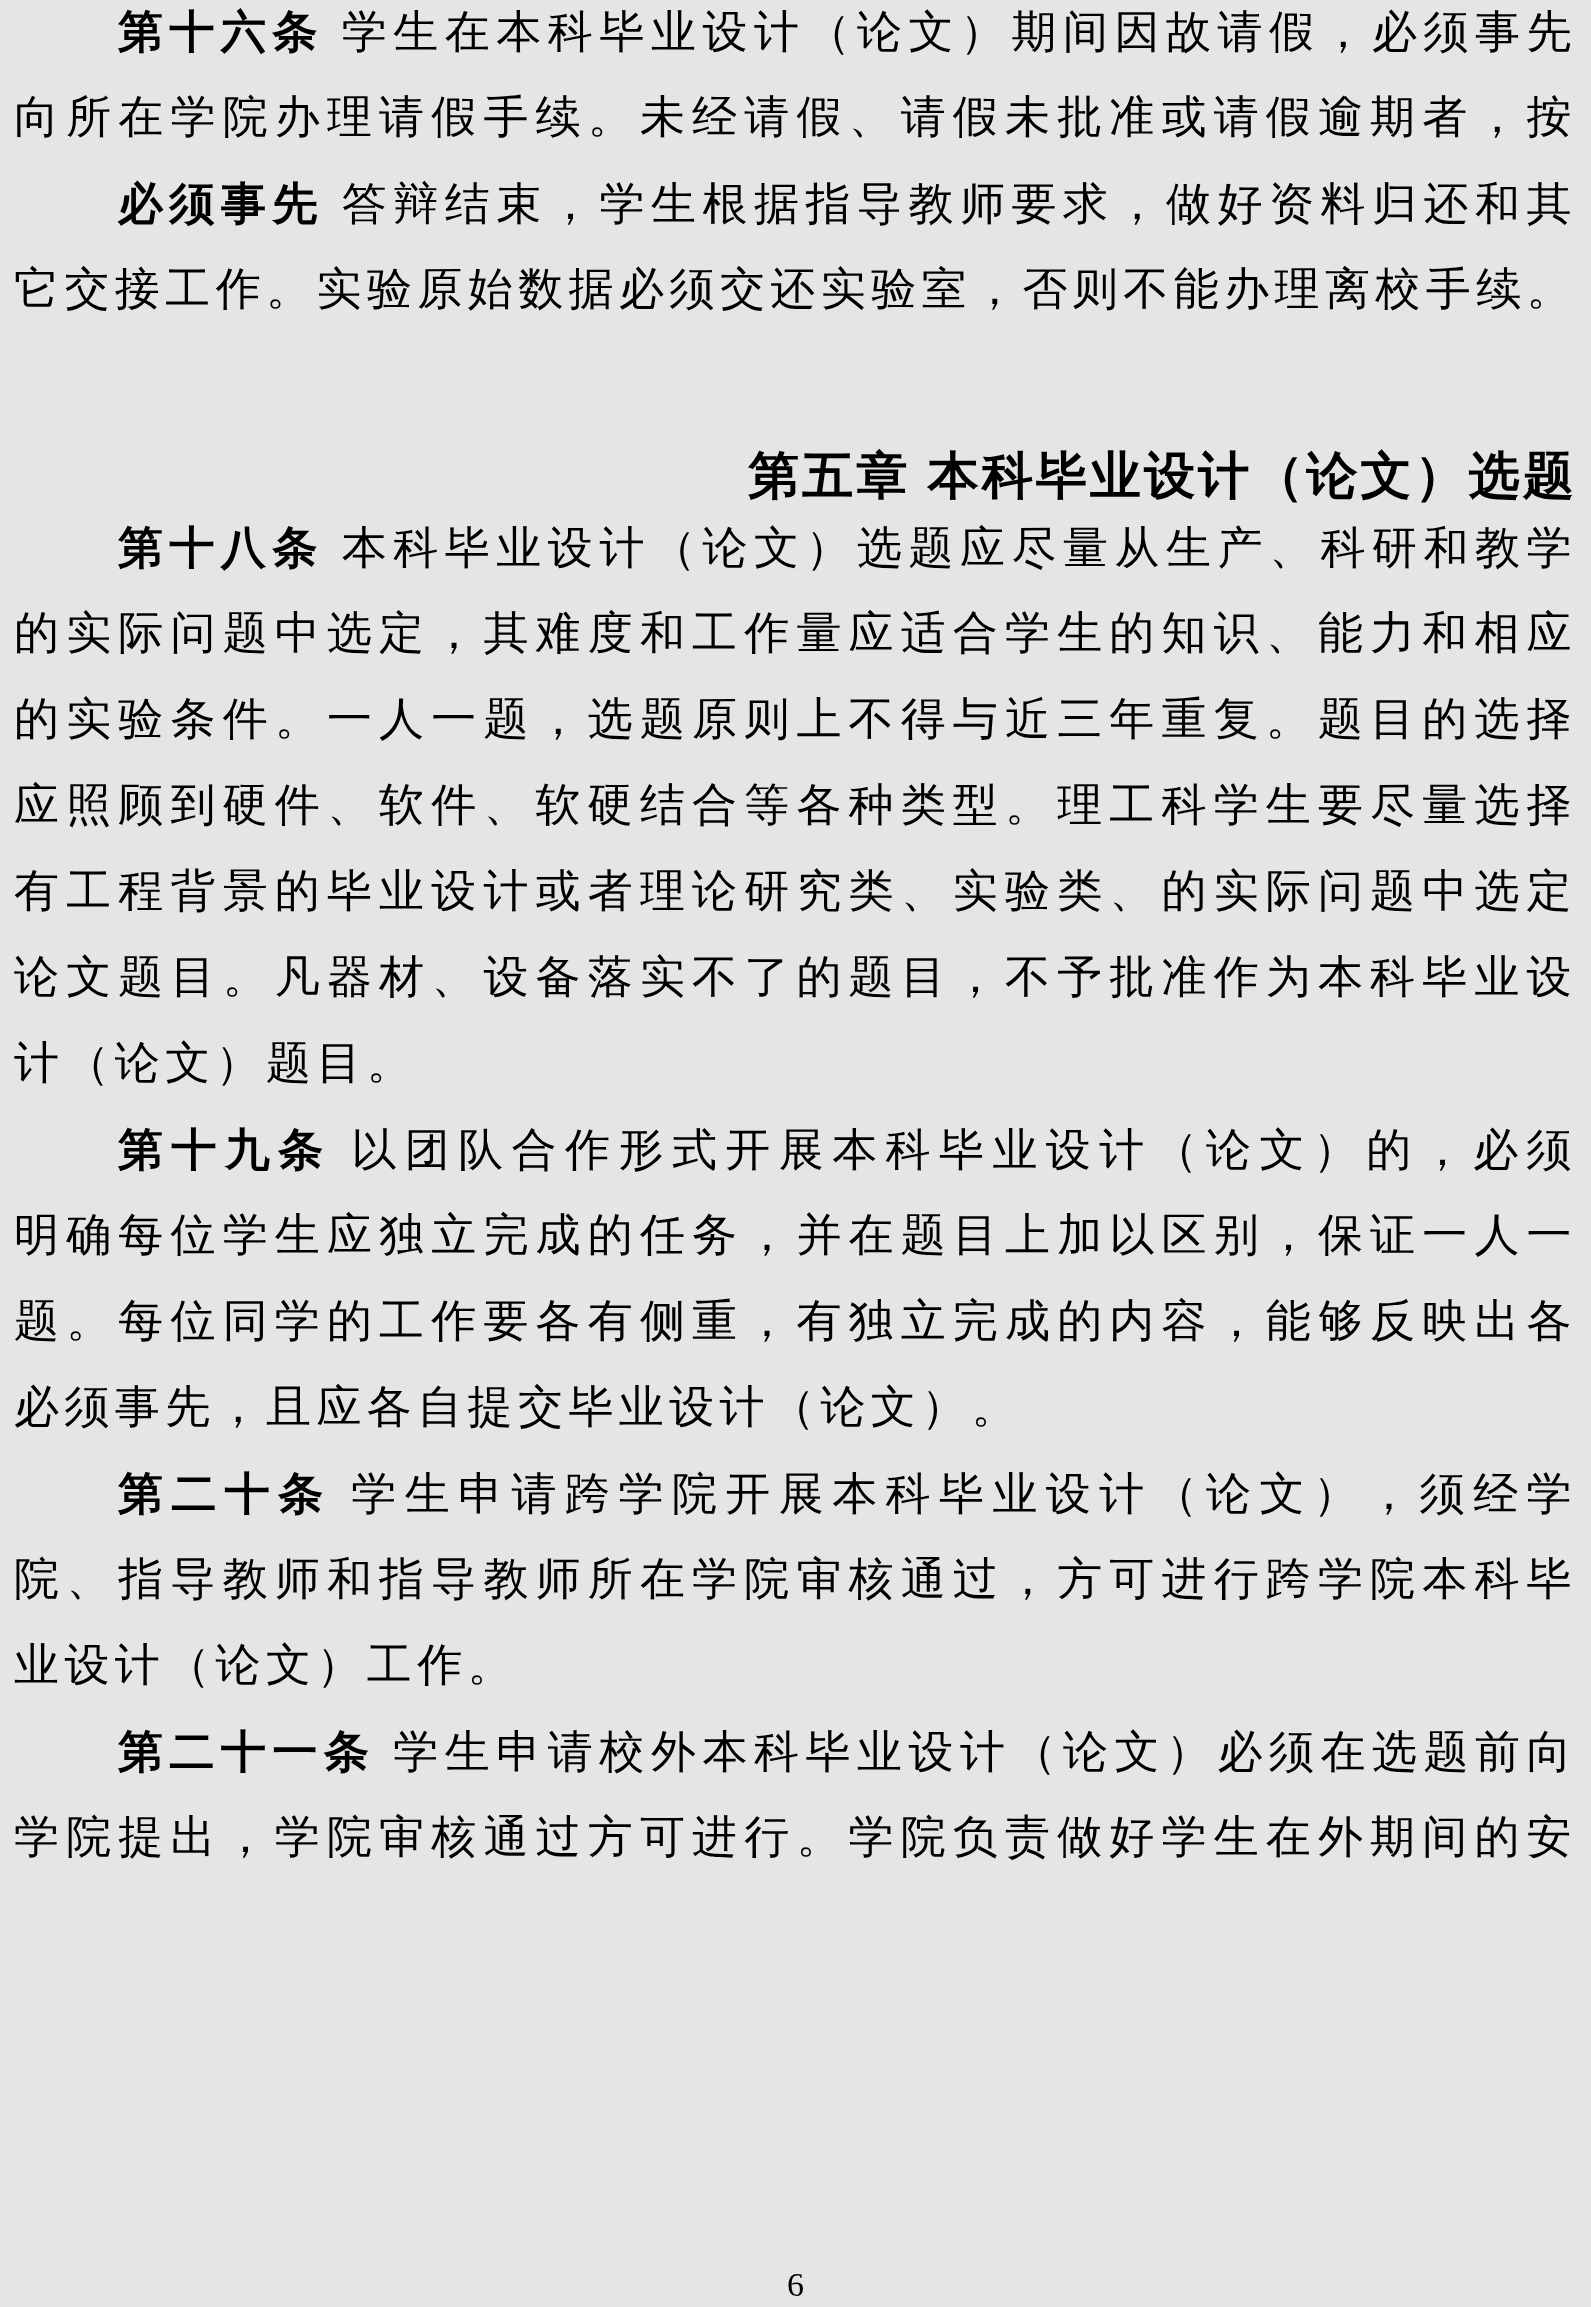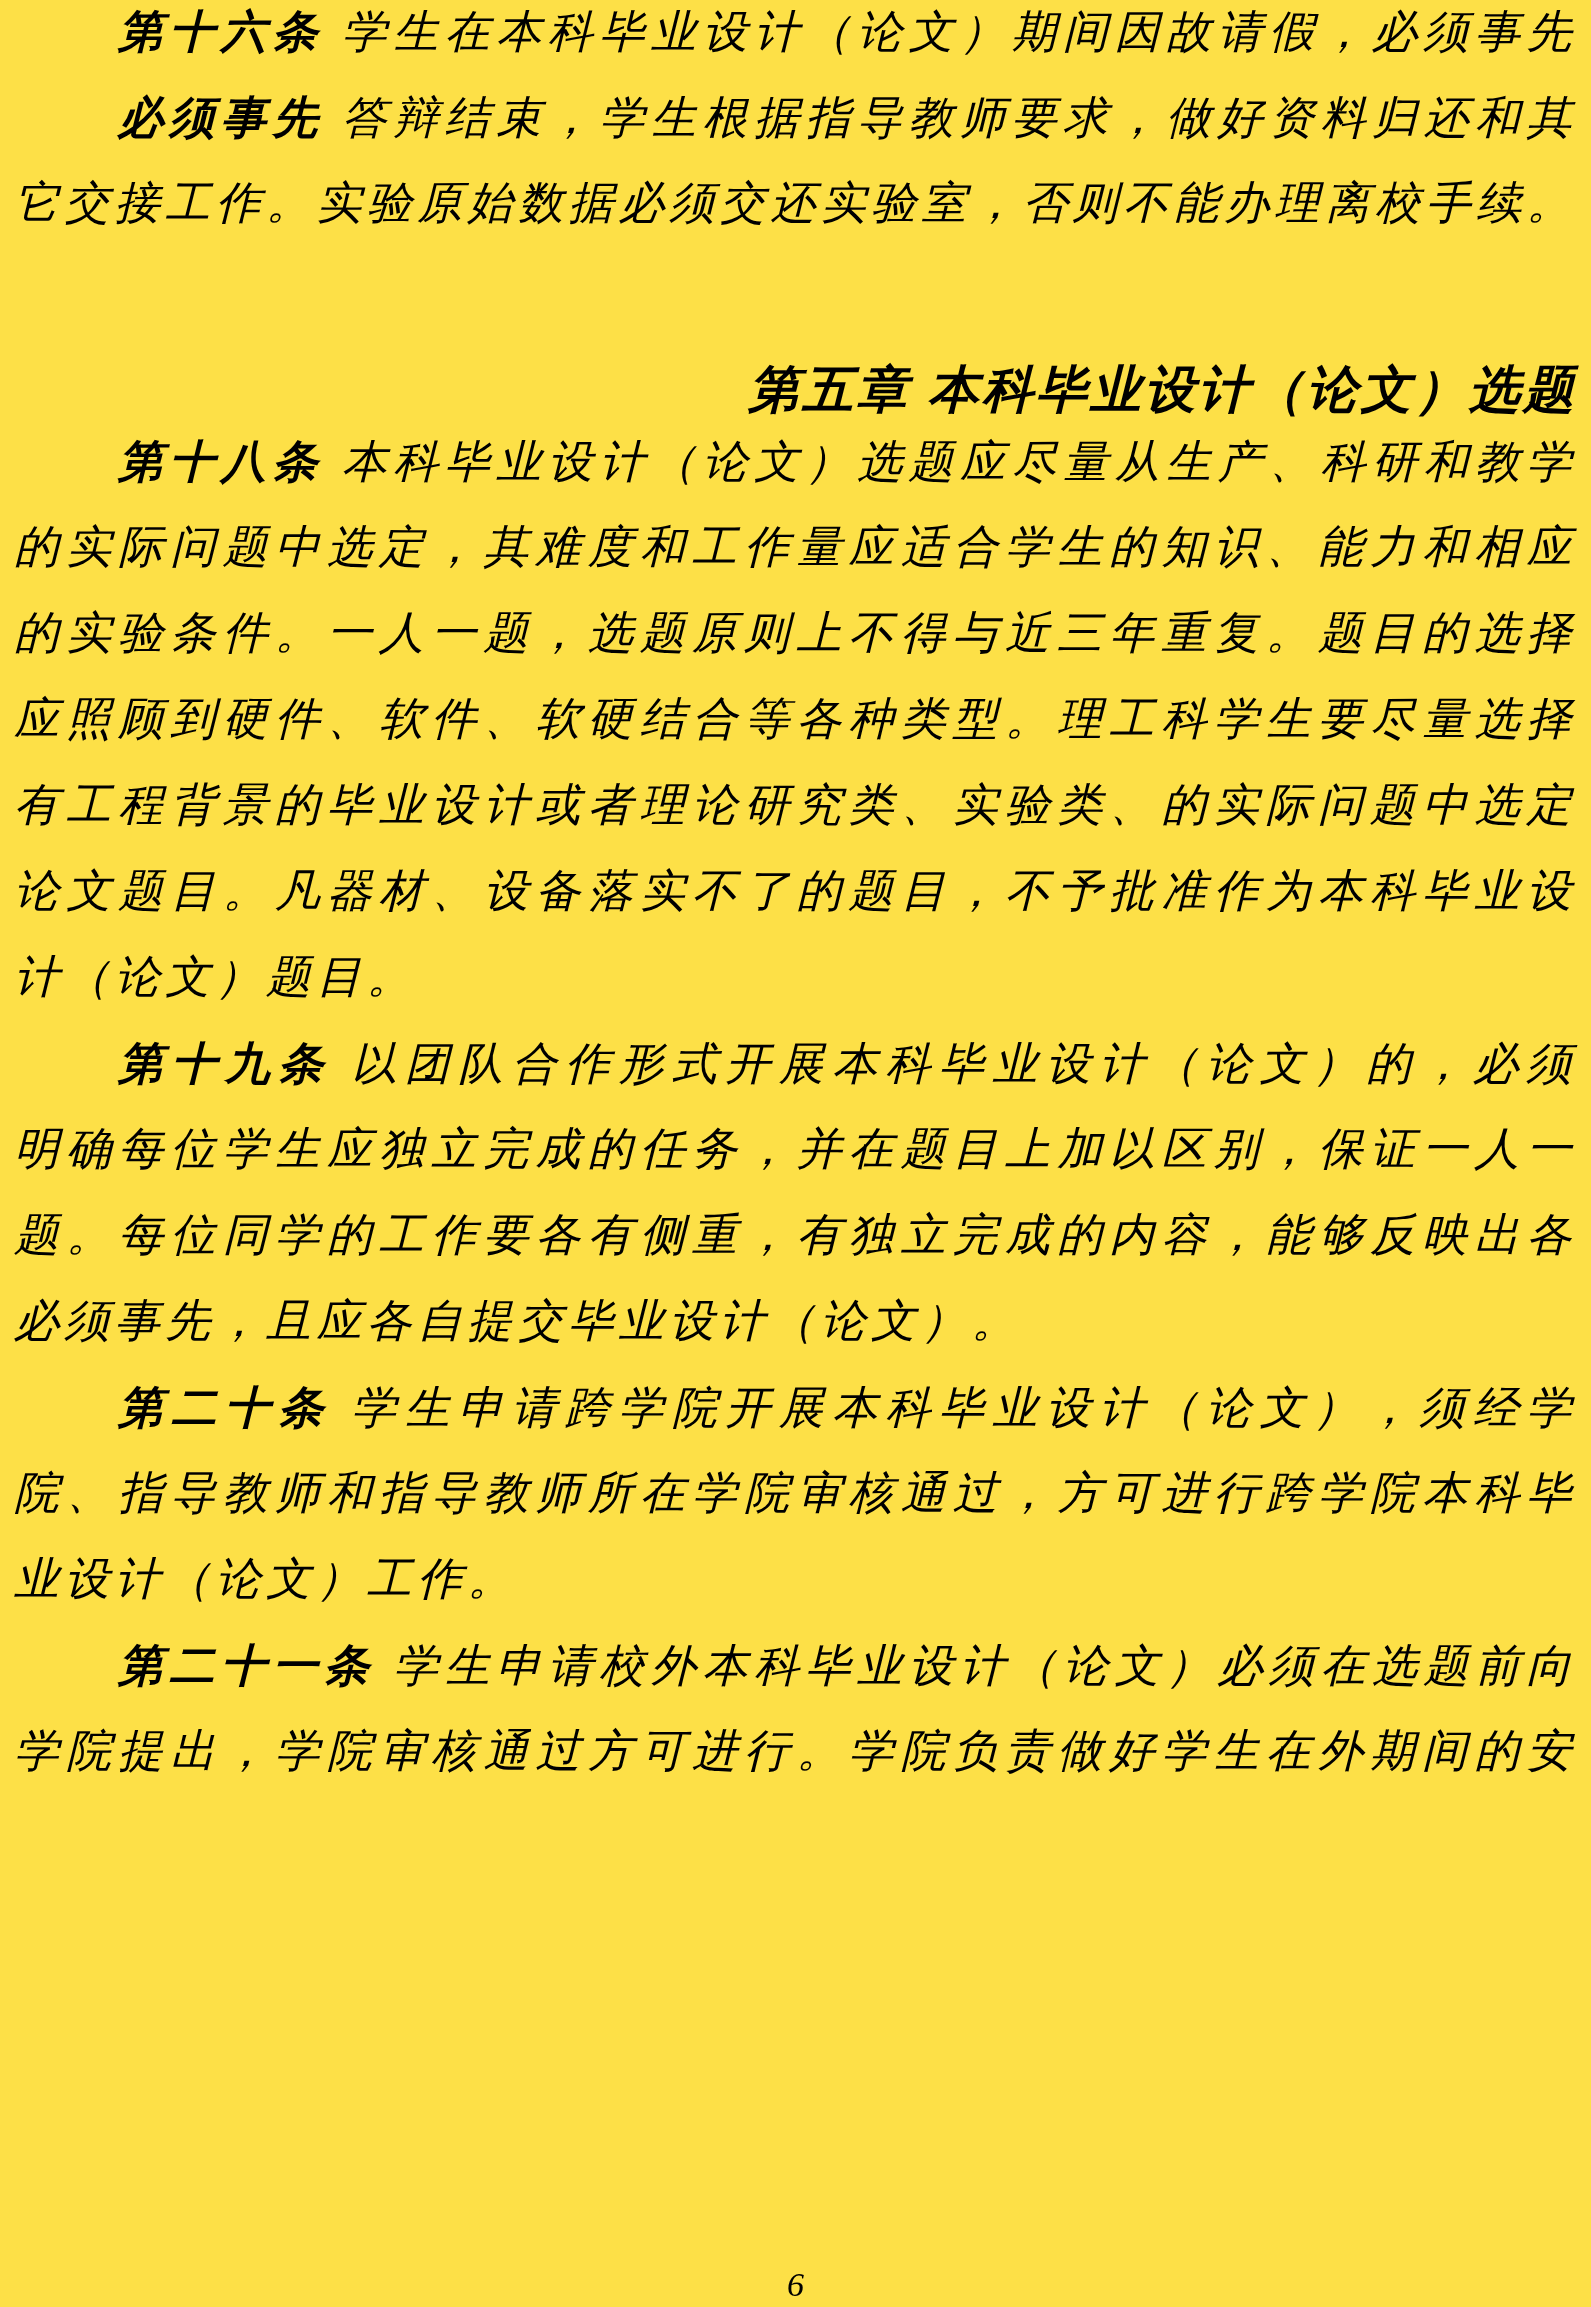--- a/index.html
+++ b/index.html
@@ -4,25 +4,24 @@
 <style>
   html, body {
     margin: 0;
     padding: 0;
     background: #ffffff;
   }
   .page {
     position: relative;
     width: 1591px;
     height: 2307px;
-    background: #fde047;
+    background: #e5e5e5;
     color: #000000;
     overflow: hidden;
     font-family: "Liberation Serif", "DejaVu Serif", serif;
-    font-style: italic;
   }
   .doc-body {
     padding: 3.1px 14px 0 14px;
   }
   .paragraph {
     margin: 0;
   }
   .line {
     height: 86px;
     line-height: 51px;
@@ -68,20 +67,21 @@
     font-family: "Liberation Serif", "DejaVu Serif", serif;
   }
 </style>
 </head>
 <body>
 
 <div class="page">
   <div class="doc-body" id="doc-body">
       <div class="paragraph">
         <div class="line indent fill"><b>第十六条</b><span> 学生在本科毕业设计（论文）期间因故请假，必须事先</span></div>
+        <div class="line fill"><span>向所在学院办理请假手续。未经请假、请假未批准或请假逾期者，按</span></div>
       </div>
       <div class="paragraph">
         <div class="line indent fill"><b>必须事先</b><span> 答辩结束，学生根据指导教师要求，做好资料归还和其</span></div>
         <div class="line fill"><span>它交接工作。实验原始数据必须交还实验室，否则不能办理离校手续。</span></div>
       </div>
       <div class="chapter-heading">第五章 本科毕业设计（论文）选题</div>
       <div class="paragraph">
         <div class="line indent fill"><b>第十八条</b><span> 本科毕业设计（论文）选题应尽量从生产、科研和教学</span></div>
         <div class="line fill"><span>的实际问题中选定，其难度和工作量应适合学生的知识、能力和相应</span></div>
         <div class="line fill"><span>的实验条件。一人一题，选题原则上不得与近三年重复。题目的选择</span></div>

